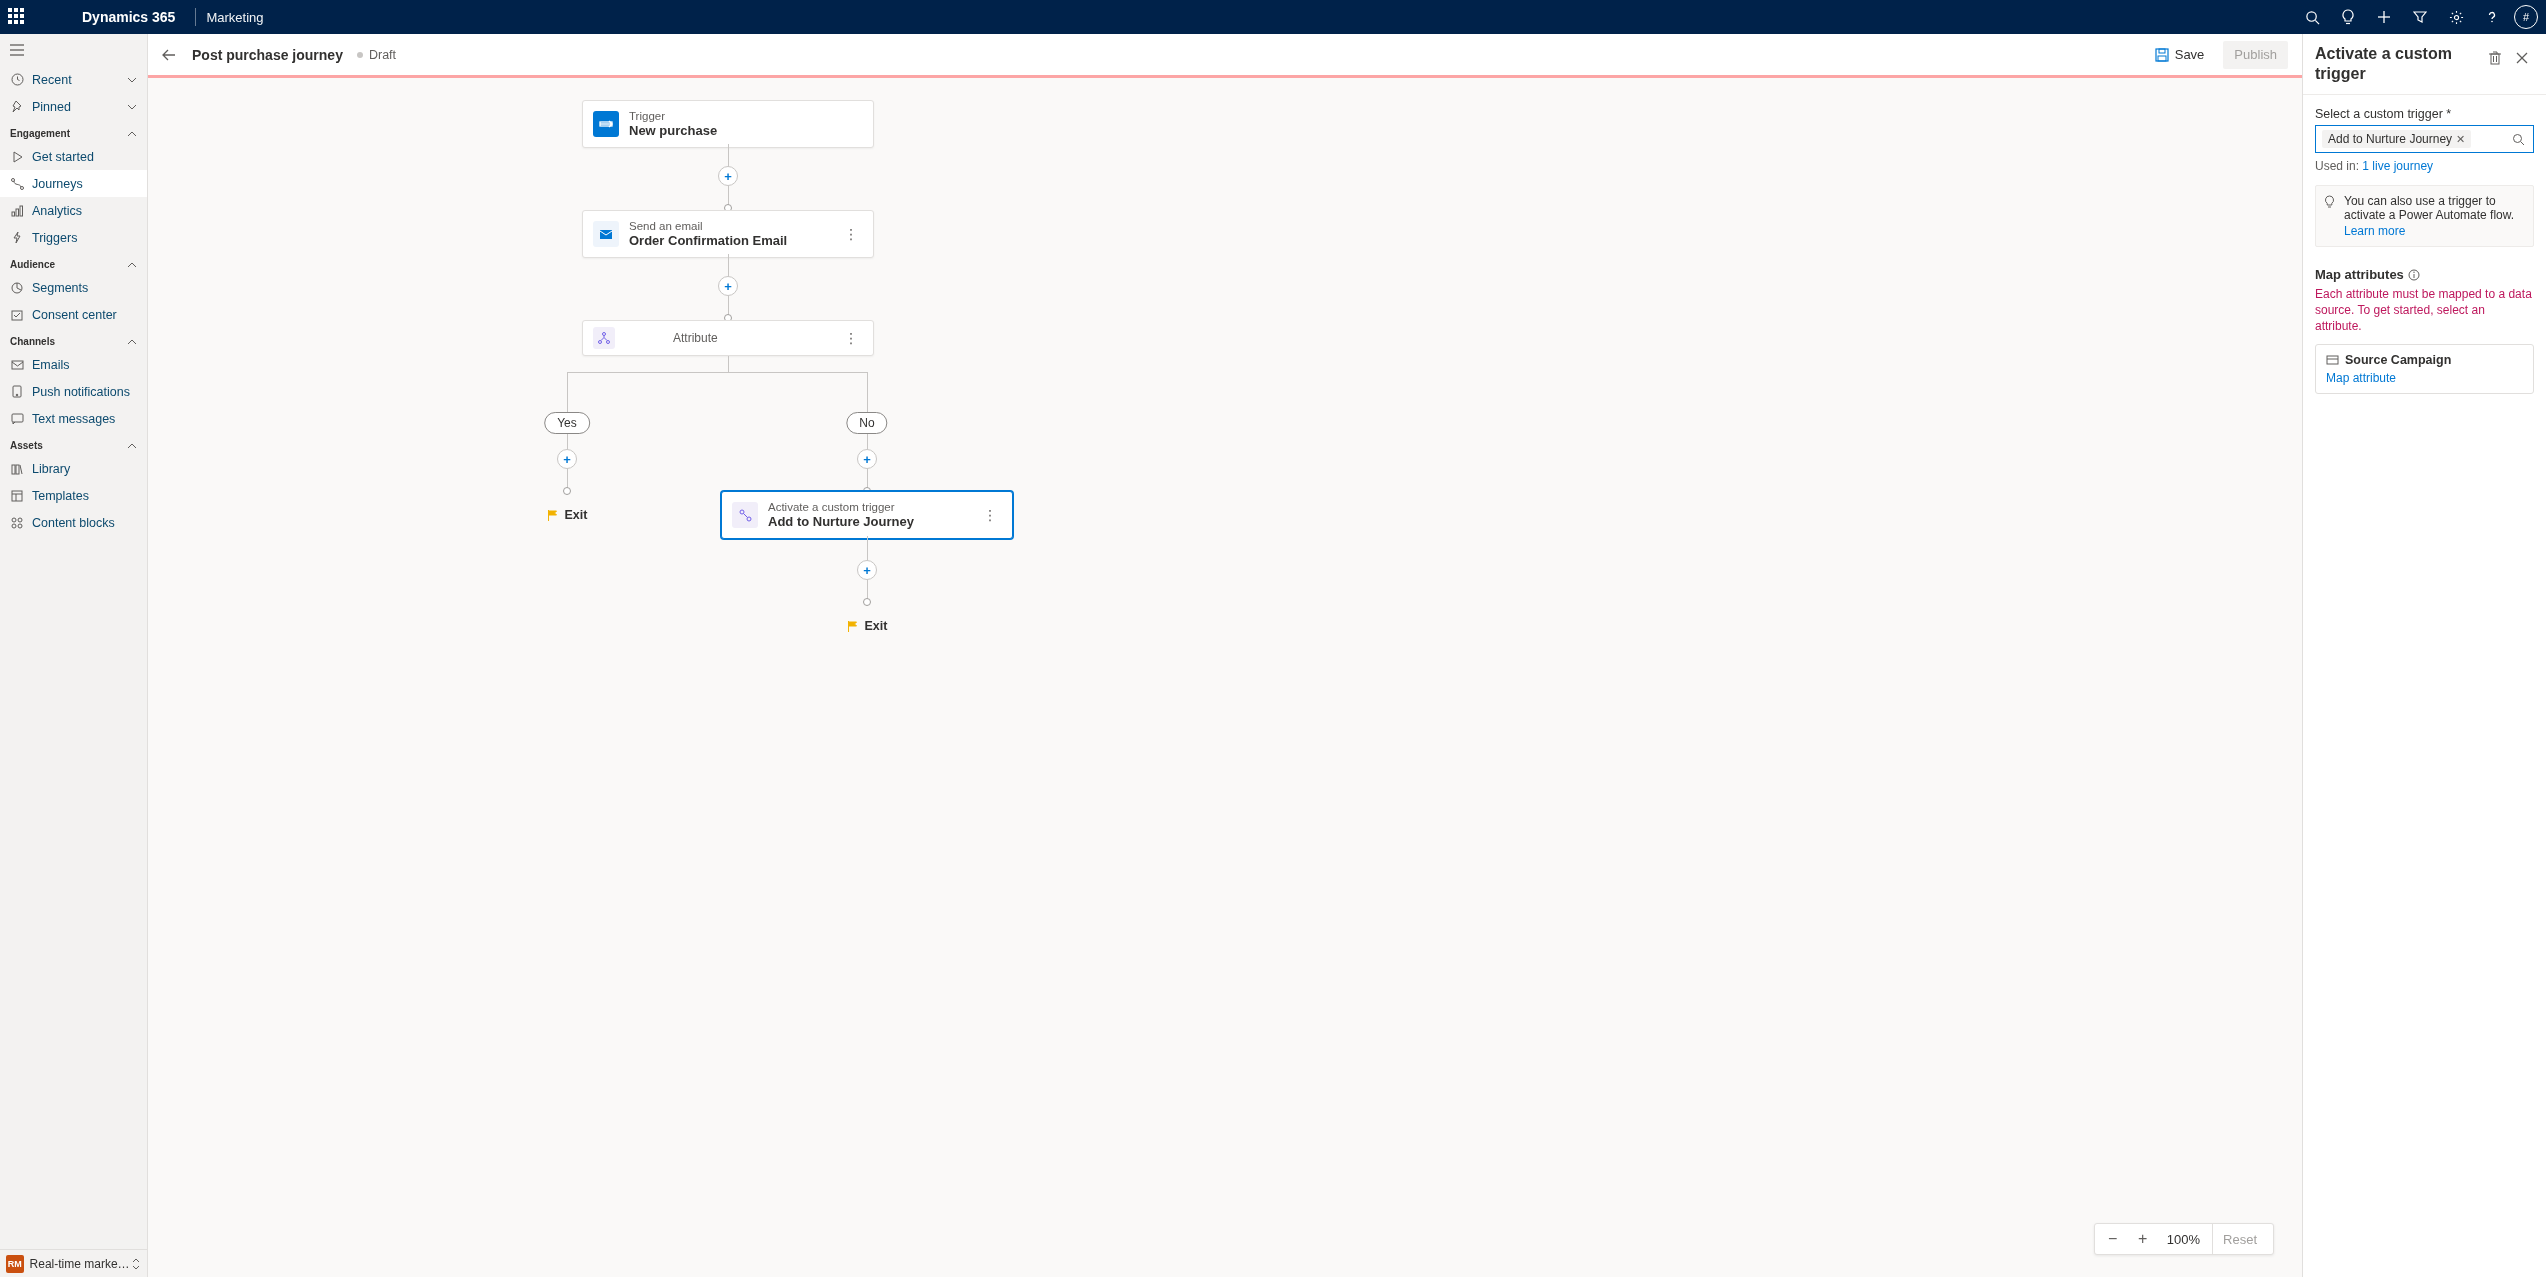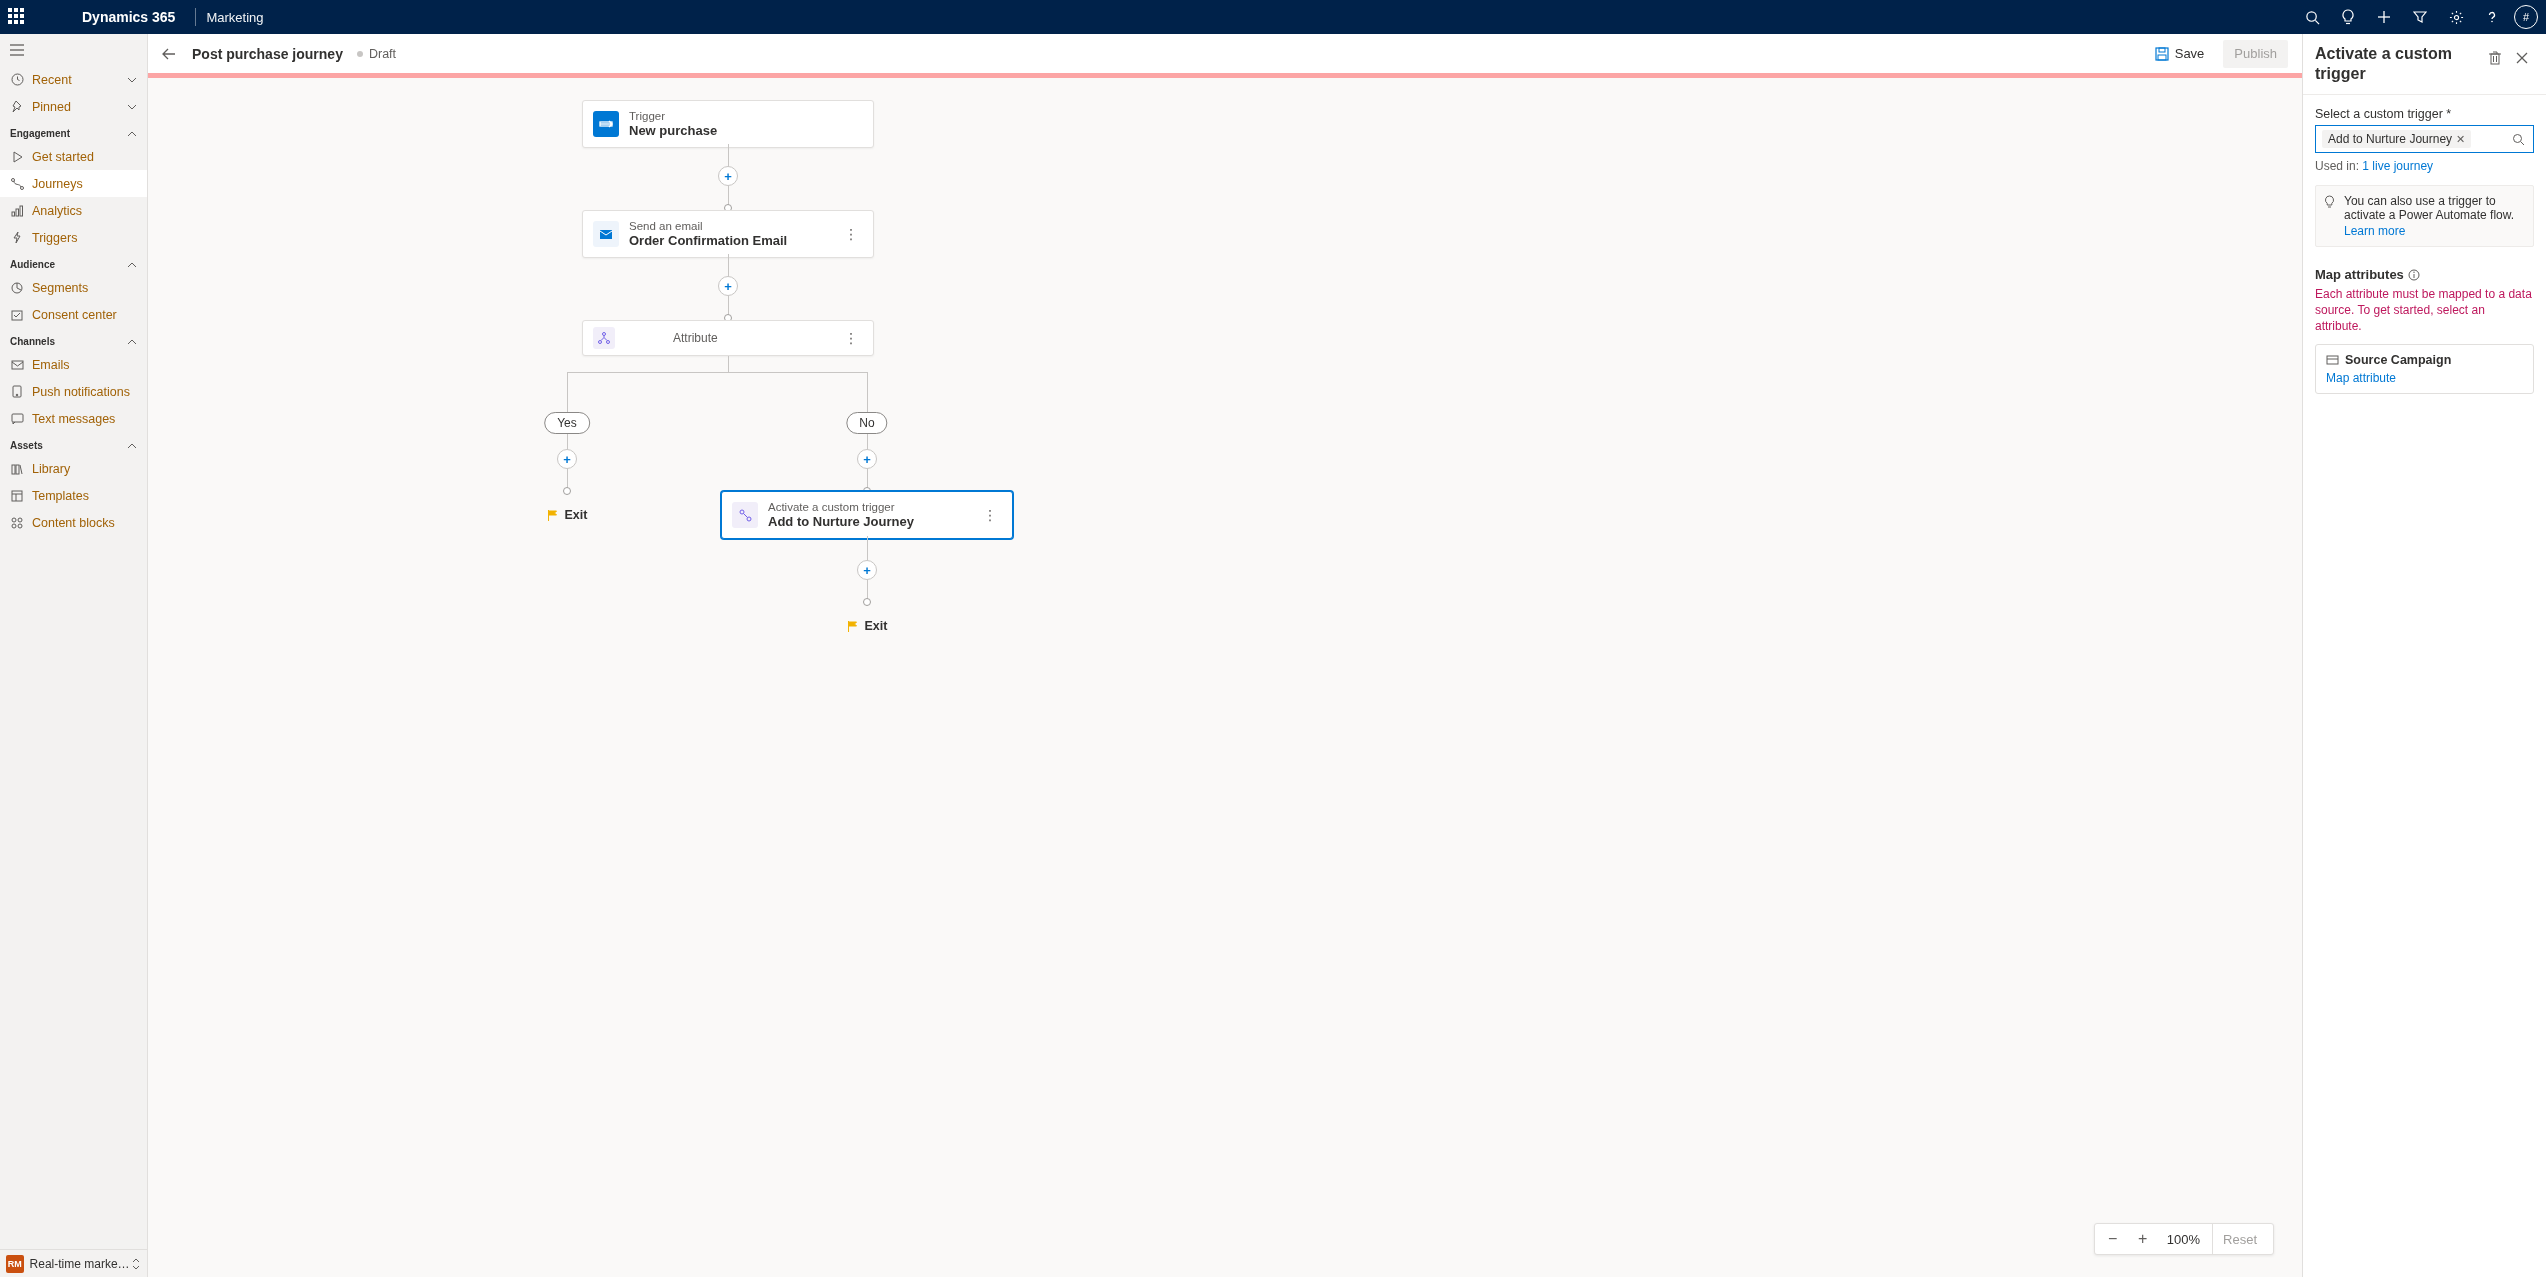--- a/index.html
+++ b/index.html
@@ -15,36 +15,36 @@
   .top-header .spacer { flex: 1; }
   .top-icon { width: 36px; height: 34px; display: flex; align-items: center; justify-content: center; cursor: pointer; }
   .top-icon svg { fill: #fff; }
   .avatar-circle { width: 24px; height: 24px; border: 1px solid #fff; border-radius: 50%; display: flex; align-items: center; justify-content: center; font-size: 11px; margin-left: 4px; cursor:pointer;}
   
   
   .main { display: flex; height: calc(100vh - 34px); }
   
   
   .sidebar { width: 148px; background: #f3f2f1; border-right: 1px solid #e1dfdd; display: flex; flex-direction: column; position: relative; }
-  .side-row { display: flex; align-items: center; height: 27px; padding: 0 10px; cursor: pointer; font-size: 12.5px; color: #a16207;}
+  .side-row { display: flex; align-items: center; height: 27px; padding: 0 10px; cursor: pointer; font-size: 12.5px; color: #0c4a6e;}
   .side-row.selected { background: #fff; }
   .side-row .sicon { width: 14px; height: 14px; margin-right: 8px; display:flex; align-items:center; justify-content:center;}
   .side-row .sicon svg { stroke: #605e5c; fill: none; }
   .side-row .chev { margin-left: auto; }
   .side-section { font-weight: 600; font-size: 10px; padding: 8px 10px 4px; display: flex; align-items: center; }
   .side-section .chev { margin-left: auto; }
   .side-bottom { margin-top: auto; border-top: 1px solid #e1dfdd; display:flex; align-items:center; height:28px; padding:0 6px; font-size:12px;}
   .rm-badge { width:18px; height:18px; background:#ca5010; color:#fff; font-size:9px; font-weight:600; display:flex; align-items:center; justify-content:center; border-radius:2px; margin-right:6px;}
   .side-bottom .upd { margin-left:auto; }
   
   
   .content { flex: 1; display: flex; flex-direction: column; background: #faf9f8; position:relative;}
   
   
-  .page-header { height: 44px; background: #fff; border-bottom: 5px solid #fca5a5; display: flex; align-items: center; padding: 0 14px; }
+  .page-header { height: 44px; background: #fff; border-bottom: 3px solid #fca5a5; display: flex; align-items: center; padding: 0 14px; }
   .back-arrow { width:26px; text-align:center; cursor:pointer; color:#605e5c;}
   .page-title { font-weight: 600; font-size: 14px; margin-left: 4px; }
   .draft-dot { width: 6px; height: 6px; background: #c8c6c4; border-radius: 50%; margin: 0 6px 0 14px; }
   .draft-text { color: #605e5c; font-size: 12.5px; }
   .page-header .spacer { flex: 1; }
   .btn { height: 28px; padding: 0 10px; display: flex; align-items: center; gap: 6px; background: #fff; border: 1px solid transparent; cursor: pointer; font-size: 13px; border-radius: 2px;}
   .btn.save svg { fill:#0078d4; }
   .btn.publish { background: #f3f2f1; color: #a19f9d; margin-left: 8px; cursor: default; }
   
   

